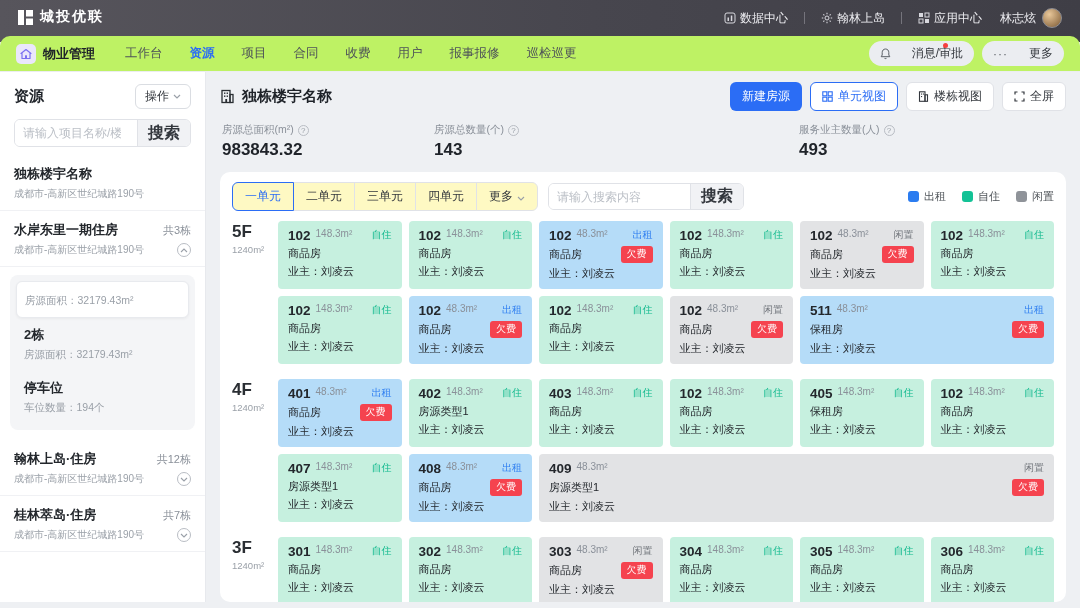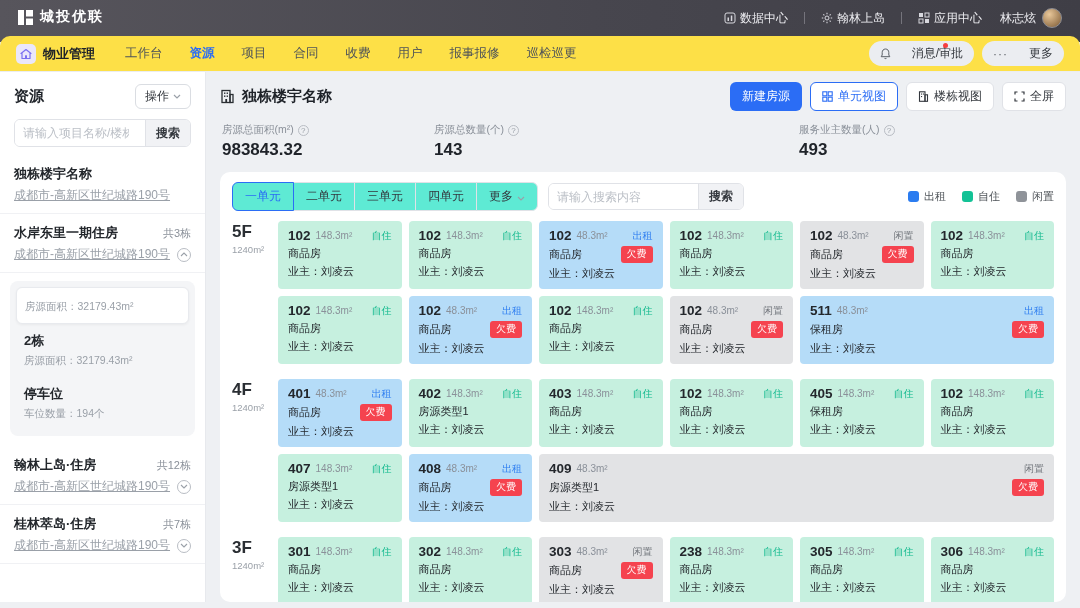--- a/index.html
+++ b/index.html
@@ -10,21 +10,21 @@
   .topbar { height:42px; background:linear-gradient(90deg,#57555c 0%,#47464e 55%,#3f3e46 100%); display:flex; align-items:flex-start; padding:8px 18px 0; color:#fff; }
   .logo { display:flex; align-items:center; gap:7px; }
   .logo-text { font-size:14px; font-weight:bold; letter-spacing:2px; }
   .topbar-right { margin-left:auto; display:flex; align-items:center; }
   .top-link { display:flex; align-items:center; gap:4px; font-size:12px; color:#ececf0; cursor:pointer; }
   .top-sep { width:1px; height:12px; background:#75747c; margin:0 16px; }
   .top-user { display:flex; align-items:center; gap:6px; font-size:12px; color:#ececf0; margin-left:18px; }
   .avatar { width:20px; height:20px; border-radius:50%; background:radial-gradient(circle at 35% 30%,#e8c79a,#9c7a52 70%,#6b5236); border:1px solid #8d8d94; }
 
   
-  .navbar { height:36px; background:#fde047; border-radius:10px 10px 0 0; margin-top:-6px; position:relative; display:flex; align-items:center; padding:0 16px; border-bottom:1px solid #ebedf0; }
+  .navbar { height:36px; background:#bef264; border-radius:10px 10px 0 0; margin-top:-6px; position:relative; display:flex; align-items:center; padding:0 16px; border-bottom:1px solid #ebedf0; }
   .app-badge { display:flex; align-items:center; gap:7px; margin-right:30px; }
   .app-icon { width:20px; height:20px; border-radius:5px; background:#eae7fb; display:flex; align-items:center; justify-content:center; }
   .app-name { font-size:13px; font-weight:bold; color:#1f2329; }
   .nav-menu { display:flex; align-items:center; gap:27px; }
   .nav-item { font-size:12.5px; color:#4e5358; cursor:pointer; }
   .nav-item.active { color:#2b6df5; font-weight:bold; }
   .nav-right { margin-left:auto; display:flex; align-items:center; gap:8px; }
   .pill { display:flex; align-items:center; gap:21px; background:#ebedf1; border-radius:13px; padding:4px 11px; font-size:12px; color:#33373d; cursor:pointer; position:relative; }
   .red-dot { position:absolute; top:2px; right:26px; width:5px; height:5px; border-radius:50%; background:#f53f3f; }
   .dots { letter-spacing:1px; font-size:12px; color:#5a5f66; }
@@ -33,27 +33,27 @@
   .layout { display:flex; height:530px; }
 
   
   .sidebar { width:206px; background:#fff; border-right:1px solid #e7e9ed; overflow:hidden; }
   .sb-head { display:flex; align-items:center; justify-content:space-between; padding:12px 14px 10px; }
   .sb-title { font-size:15px; font-weight:bold; color:#1f2329; }
   .sb-action { display:flex; align-items:center; gap:4px; border:1px solid #dadde2; border-radius:6px; padding:3px 9px; font-size:12px; color:#33373d; background:#fff; cursor:pointer; }
   .sb-search { display:flex; margin:0 14px 8px; border:1px solid #e0e2e7; border-radius:6px; overflow:hidden; height:28px; }
   .sb-search input { flex:1; border:0; outline:0; padding:0 8px; font-size:12px; min-width:0; background:#fff; color:#23272c; font-family:inherit; }
   .sb-search input::placeholder { color:#bcc0c7; }
-  .search-btn { background:#f1f2f5; border-left:1px solid #e0e2e7; font-size:12px; font-weight:bold; color:#33373d; padding:0 10px; display:flex; align-items:center; cursor:pointer;margin-left:8px; }
+  .search-btn { background:#f1f2f5; border-left:1px solid #e0e2e7; font-size:16px; font-weight:bold; color:#33373d; padding:0 10px; display:flex; align-items:center; cursor:pointer;margin-left:8px; }
   .proj { padding:10px 14px 9px; border-bottom:1px solid #f0f1f4; cursor:pointer; }
   .proj-top { display:flex; align-items:center; justify-content:space-between; }
   .proj-name { font-size:13px; font-weight:bold; color:#23272c; }
   .proj-count { font-size:11px; color:#8a9099; }
   .proj-bottom { display:flex; align-items:center; justify-content:space-between; margin-top:4px; }
-  .proj-addr { font-size:12px; color:#9aa0a8;text-decoration:underline; }
+  .proj-addr { font-size:10px; color:#9aa0a8; }
   .chev-circle { width:14px; height:14px; border:1px solid #b9bdc4; border-radius:50%; display:flex; align-items:center; justify-content:center; flex:none; }
   .chev-circle svg { display:block; }
   .chev-up svg { transform:rotate(180deg); }
   .sub-wrap { background:#f4f5f7; border-radius:8px; margin:8px 10px 10px; padding:6px; }
   .sub-item { padding:8px 8px 9px; border-radius:6px; cursor:pointer; }
   .sub-item.selected { background:#fff; border:1px solid #e8eaee; box-shadow:0 1px 3px rgba(0,0,0,0.05); }
   .sub-name { font-size:13px; font-weight:bold; color:#23272c; }
   .sub-detail { font-size:10.5px; color:#9aa0a8; margin-top:4px; }
 
   
@@ -70,21 +70,21 @@
   .stats { display:flex; margin:12px 0 12px; padding-left:2px; }
   .stat { }
   .stat:nth-child(1){ width:212px; } .stat:nth-child(2){ width:365px; }
   .stat-label { font-size:10.5px; color:#8a9099; display:flex; align-items:center; gap:4px; }
   .q-icon { width:11px; height:11px; border:1px solid #b9bdc4; border-radius:50%; color:#9aa0a8; font-size:8px; line-height:9px; text-align:center; display:inline-block; }
   .stat-value { font-size:17px; font-weight:bold; color:#1f2329; margin-top:3px; }
 
   .panel { background:#fff; border-radius:10px; padding:10px 12px; flex:1; overflow:hidden; }
   .toolbar { display:flex; align-items:center; margin-bottom:10px; }
   .segmented { display:flex; }
-  .seg { border:1px solid #e0e2e7; background:#5eead4; font-size:12px; color:#33373d; padding:5px 12px; margin-left:-1px; cursor:pointer; display:flex; align-items:center; gap:4px; position:relative; }
+  .seg { border:1px solid #e0e2e7; background:#fef9c3; font-size:12px; color:#33373d; padding:5px 12px; margin-left:-1px; cursor:pointer; display:flex; align-items:center; gap:4px; position:relative; }
   .seg:first-child { border-radius:6px 0 0 6px; margin-left:0; }
   .seg:last-child { border-radius:0 6px 6px 0; }
   .seg.active { color:#2b6df5; border-color:#2b6df5; z-index:1; }
   .tb-search { display:flex; margin-left:10px; border:1px solid #e0e2e7; border-radius:6px; overflow:hidden; height:27px; width:196px;gap:22px; }
   .tb-search input { flex:1; border:0; outline:0; padding:0 8px; font-size:12px; min-width:0; color:#23272c; font-family:inherit; }
   .tb-search input::placeholder { color:#bcc0c7; }
   .legend { margin-left:auto; display:flex; align-items:center; gap:16px; }
   .legend-item { display:flex; align-items:center; gap:5px; font-size:11px; color:#4e5358; }
   .legend-swatch { width:11px; height:11px; border-radius:3px; }
 
@@ -93,21 +93,21 @@
   .floor-label { width:46px; flex:none; padding-top:1px; }
   .floor-name { font-size:17px; font-weight:bold; color:#2a2e33; }
   .floor-area { font-size:9.5px; color:#9aa0a8; margin-top:2px; }
   .floor-grid { flex:1; display:grid; grid-template-columns:repeat(6,1fr); gap:7px; }
   .unit-card { border-radius:4px; padding:7px 10px 8px; min-height:55px; cursor:pointer; }
   .unit-card.self { background:#c6f0df; }
   .unit-card.rent { background:#b5dcf8; }
   .unit-card.idle { background:#e2e3e5; }
   .unit-card.span2 { grid-column:span 2; }
   .unit-card.span4 { grid-column:span 4; }
-  .uc-top { display:flex; align-items:center; }
+  .uc-top { display:flex; align-items:flex-start; }
   .uc-num { font-size:13.5px; font-weight:bold; color:#23272c; }
   .uc-area { font-size:10px; color:#8a9099; margin-left:5px; }
   .uc-status { margin-left:auto; font-size:10px; }
   .self .uc-status { color:#11b98e; }
   .rent .uc-status { color:#2b7cf0; }
   .idle .uc-status { color:#73777d; }
   .uc-mid { display:flex; align-items:center; margin-top:3px; min-height:14px; }
   .uc-type { font-size:11px; color:#23272c; }
   .uc-arrears { margin-left:auto; background:#f5434f; color:#fff; font-size:10px; padding:1px 6px 2px; border-radius:3px; }
   .uc-owner { font-size:11px; color:#23272c; margin-top:3px; }
@@ -655,21 +655,21 @@
                   <span class="uc-status">闲置</span>
                 </div>
                 <div class="uc-mid">
                   <span class="uc-type">商品房</span>
                   <span class="uc-arrears">欠费</span>
                 </div>
                 <div class="uc-owner">业主：刘凌云</div>
               </div>
               <div class="unit-card self">
                 <div class="uc-top">
-                  <span class="uc-num">238</span>
+                  <span class="uc-num">304</span>
                   <span class="uc-area">148.3m²</span>
                   <span class="uc-status">自住</span>
                 </div>
                 <div class="uc-mid">
                   <span class="uc-type">商品房</span>
                 </div>
                 <div class="uc-owner">业主：刘凌云</div>
               </div>
               <div class="unit-card self">
                 <div class="uc-top">

